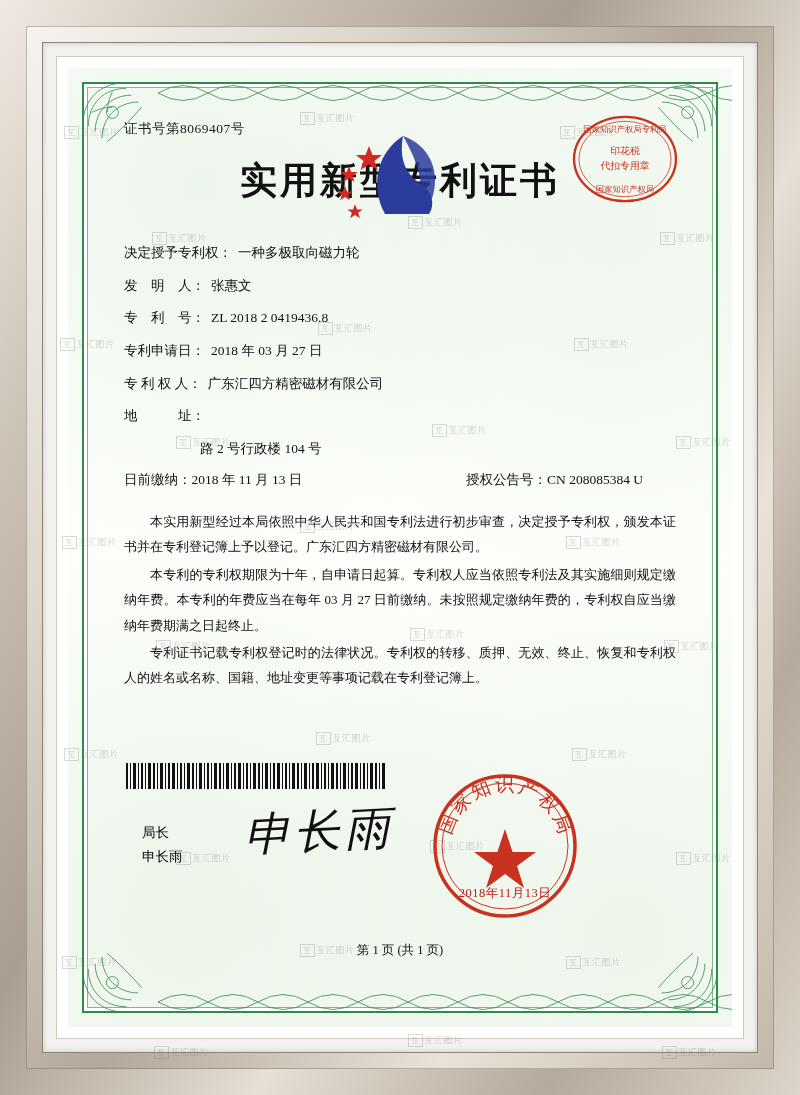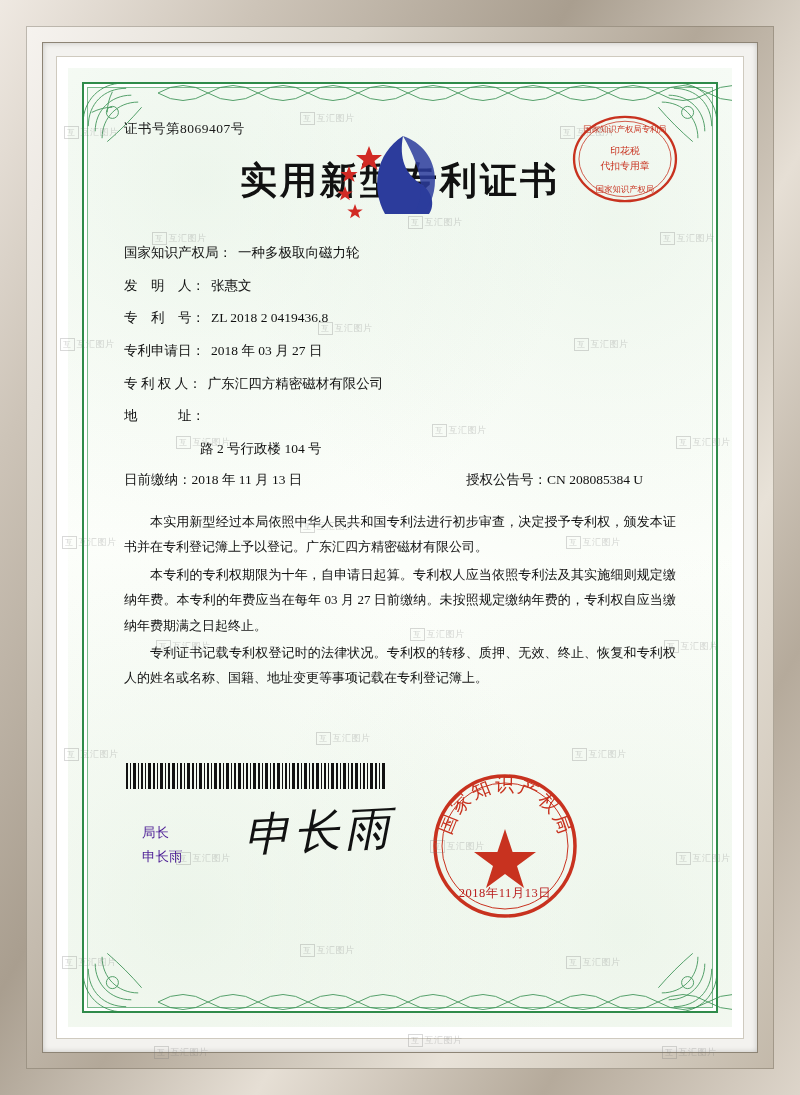--- a/index.html
+++ b/index.html
@@ -201,21 +201,21 @@
     left: 2px; top: 0;
     width: 262px;
     height: 26px;
   }
   .sig-block {
     position: absolute;
     left: 18px;
     top: 58px;
     font-size: 13.5px;
     line-height: 1.75;
-    color: #4c1d95;
+    color: #000000;
   }
   .handwriting {
     position: absolute;
     left: 120px;
     top: 38px;
     font-size: 46px;
     color: #111;
     font-family: "DejaVu Serif", serif;
     font-style: italic;
     letter-spacing: 4px;
@@ -358,21 +358,21 @@
           <text x="60" y="60" text-anchor="middle" font-size="10" fill="#c8321f" font-family="'Liberation Sans',sans-serif">代扣专用章</text>
           <text x="60" y="84" text-anchor="middle" font-size="8.5" fill="#c8321f" font-family="'Liberation Sans',sans-serif">国家知识产权局</text>
         </svg>
 
         <div class="cert-no">证书号第8069407号</div>
 
         <div class="title">实用新型专利证书</div>
 
         <div class="fields">
           <div class="row">
-            <span class="lbl">国家知识产权局：</span>
+            <span class="lbl">决定授予专利权：</span>
             <span class="val">一种多极取向磁力轮</span>
           </div>
           <div class="row">
             <span class="lbl">发　明　人：</span>
             <span class="val">张惠文</span>
           </div>
           <div class="row">
             <span class="lbl">专　利　号：</span>
             <span class="val">ZL 2018 2 0419436.8</span>
           </div>
@@ -493,20 +493,21 @@
             <text font-size="19" fill="#c8321f" font-family="'Liberation Sans',sans-serif" letter-spacing="3">
               <textPath href="#sealArc" startOffset="6%">国家知识产权局</textPath>
             </text>
             <g transform="translate(75,84)">
               <polygon points="0,-26 7.6,-3 31,-3 12,11 19,33 0,19 -19,33 -12,11 -31,-3 -7.6,-3" fill="#c8321f"></polygon>
             </g>
           </svg>
 
           <div class="seal-date">2018年11月13日</div>
 
+          <div class="page-no">第 1 页 (共 1 页)</div>
         </div>
 
       </div>
     </div>
 
    </div>
   </div>
  </div>
 </div>
 

